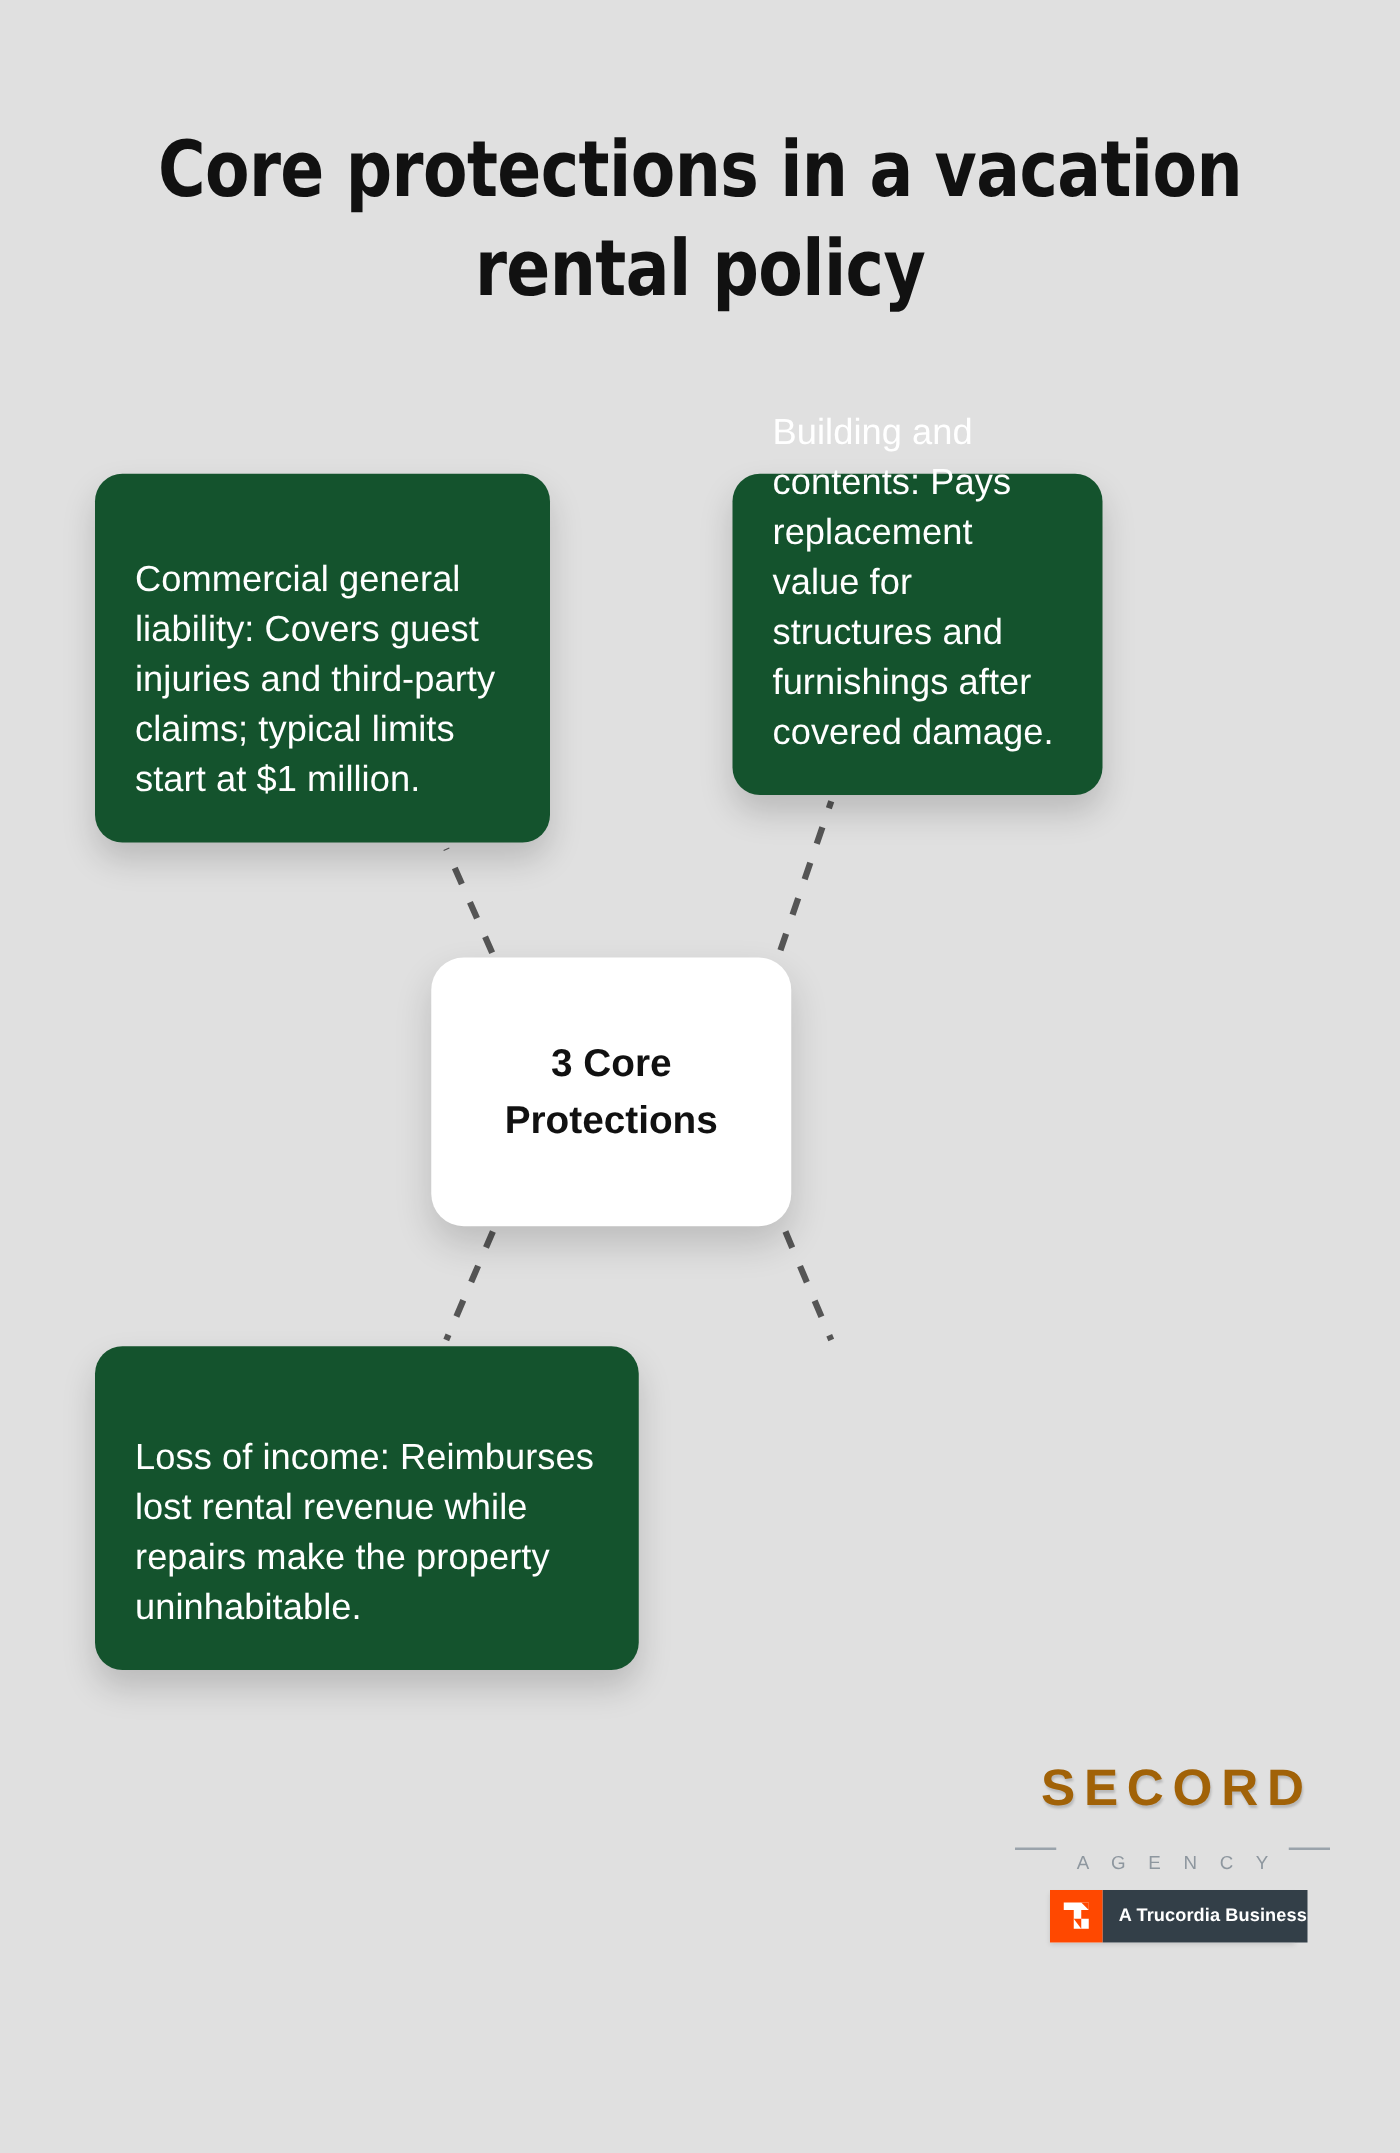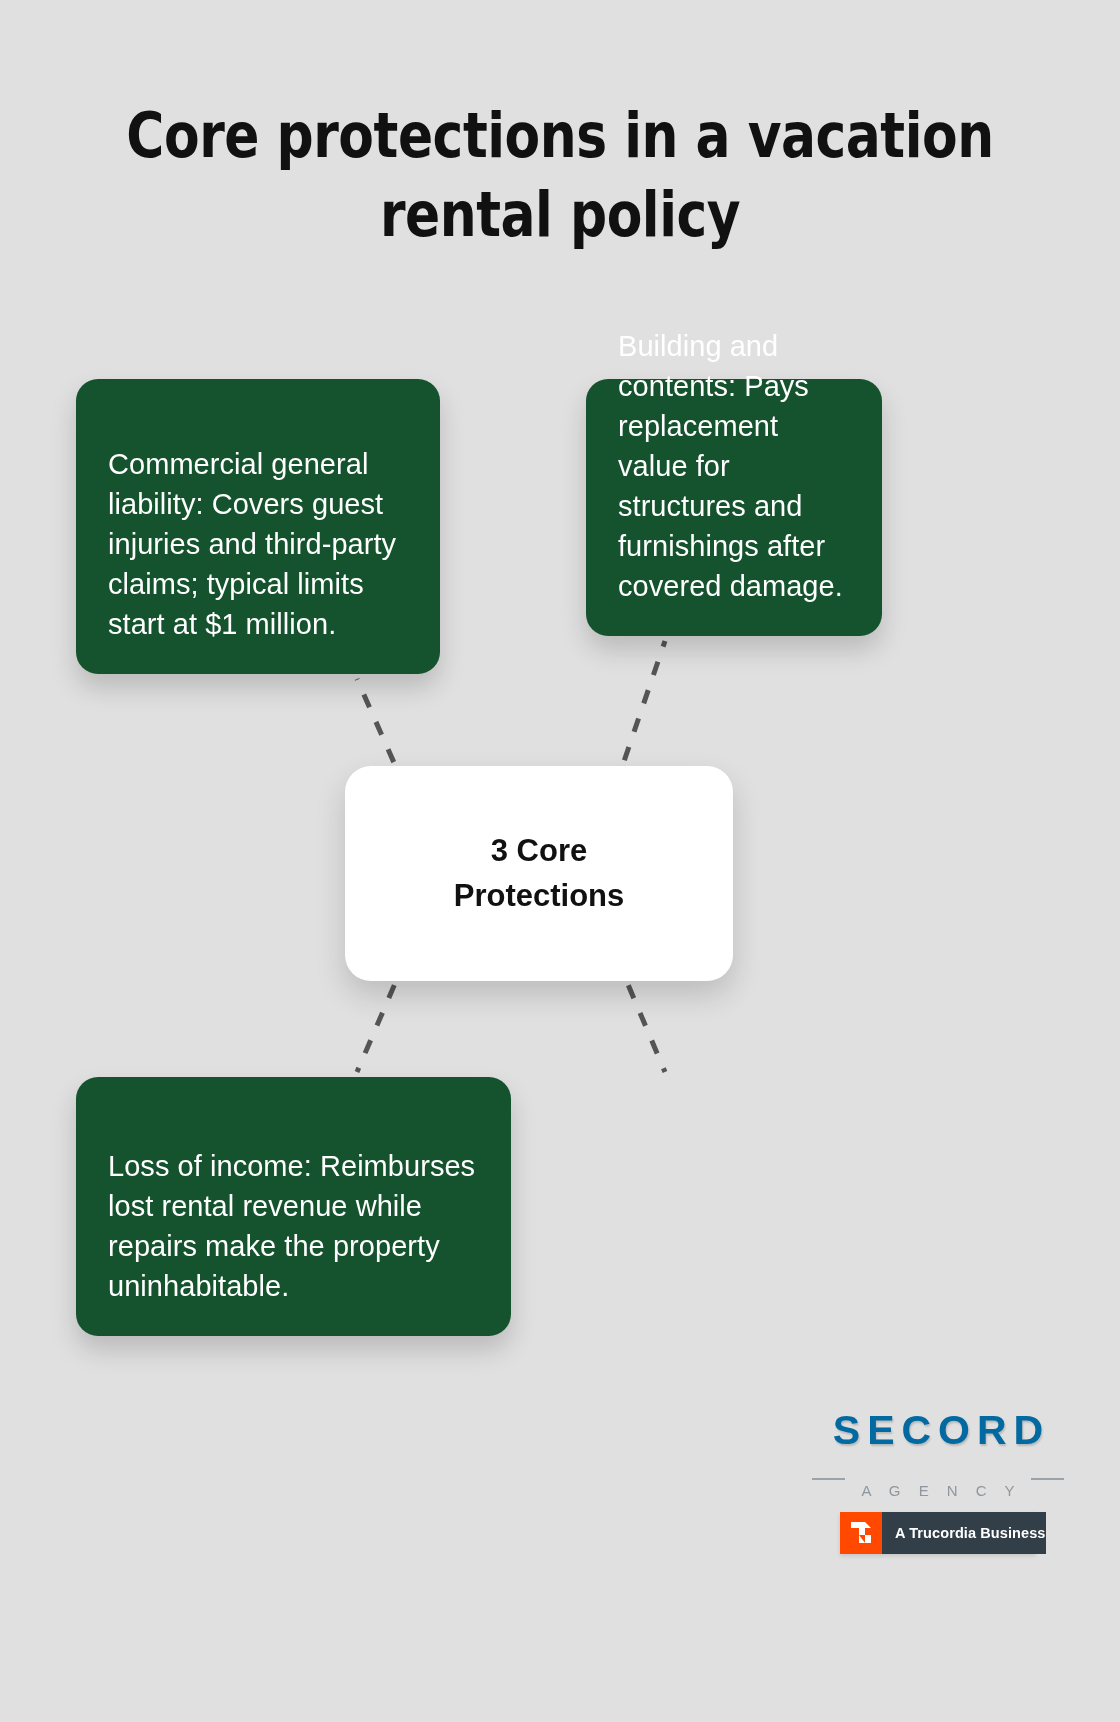--- a/index.html
+++ b/index.html
@@ -79,21 +79,21 @@
   #card-cgl      { left: 76px;  top: 379px;  width: 364px; height: 295px; }
   #card-building { left: 586px; top: 379px;  width: 296px; height: 257px; }
   #card-income   { left: 76px;  top: 1077px; width: 435px; height: 259px; }
   #card-legal    { left: 586px; top: 1077px; width: 364px; height: 259px; }
 
   
   #hub {
     position: absolute;
     left: 345px;
     top: 766px;
-    width: 388px;
+    width: 288px;
     height: 215px;
     background: #ffffff;
     border-radius: 26px;
     box-shadow: 0 14px 30px rgba(0,0,0,0.16);
     display: flex;
     align-items: center;
     justify-content: center;
     z-index: 3;
   }
   #hub .hub-text {
@@ -111,21 +111,21 @@
     right: 52px;
     bottom: 152px;
     width: 260px;
     text-align: center;
   }
   .logo-secord {
     font-family: "Liberation Sans", sans-serif;
     font-size: 41px;
     font-weight: 700;
     letter-spacing: 7px;
-    color: #0369a1;
+    color: #a16207;
     line-height: 1;
     text-shadow: 1px 2px 2px rgba(0,0,0,0.18);
     padding-left: 7px;
   }
   .logo-agency-row {
     display: flex;
     align-items: center;
     justify-content: center;
     gap: 9px;
     margin-top: 9px;

